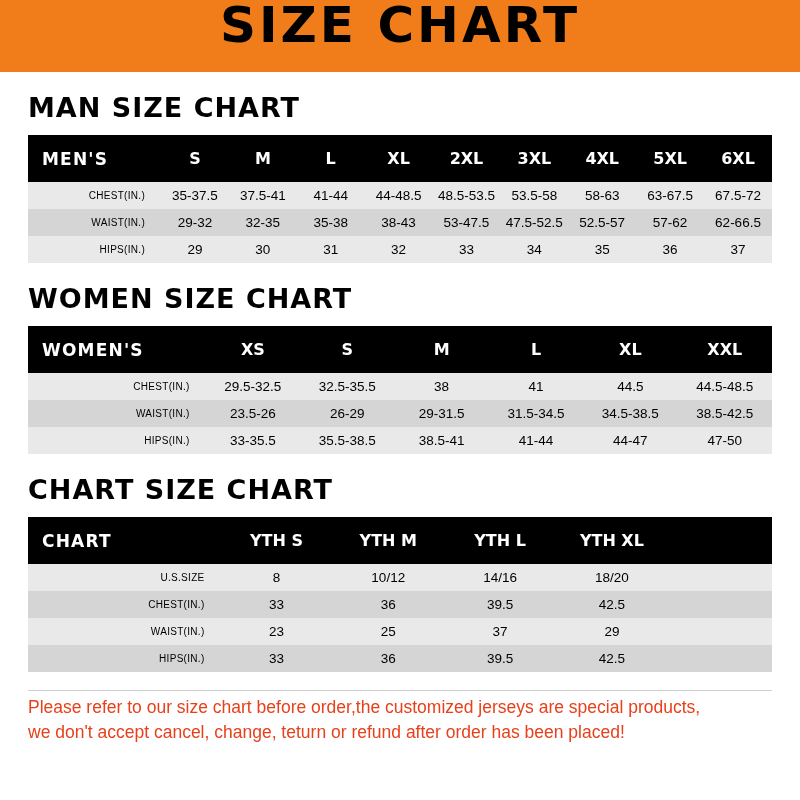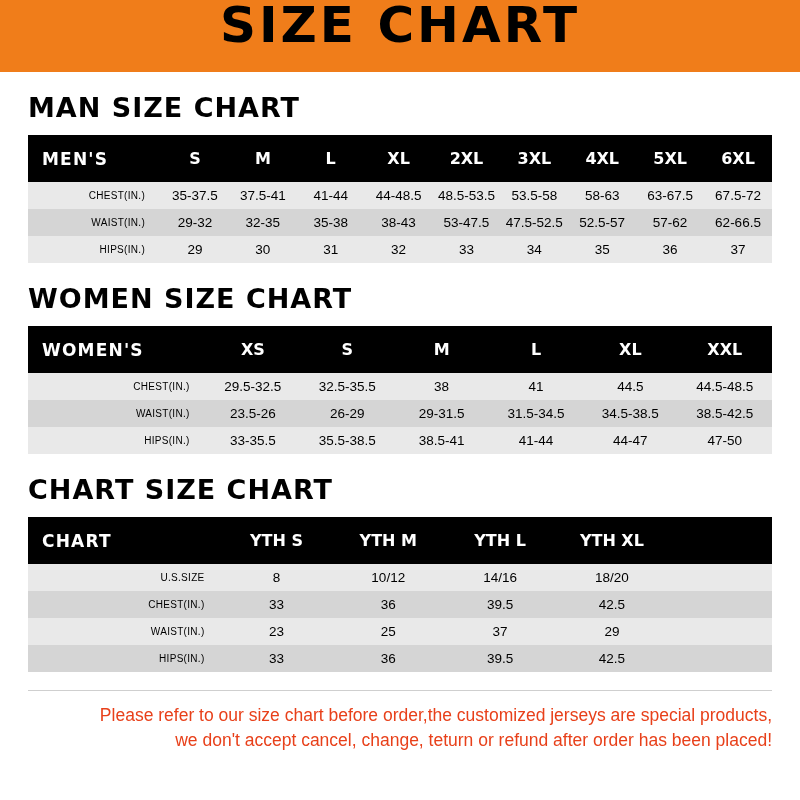--- a/index.html
+++ b/index.html
@@ -86,22 +86,22 @@
   }
   table.size-table tbody td.rowlabel {
     text-align: right;
     padding-right: 16px;
     font-size: 10px;
     letter-spacing: 0.3px;
   }
   .footer-note {
     margin-top: 18px;
     border-top: 1px solid #cfcfcf;
-    padding-top: 12px;
-    text-align: right;
+    padding-top: 4px;
+    text-align: left;
     color: #e8401a;
     font-size: 17.5px;
     line-height: 1.45;
     font-family: "Liberation Sans", sans-serif;
   }
   .footer-note div { white-space: nowrap; }
 </style>
 </head>
 <body>
 

